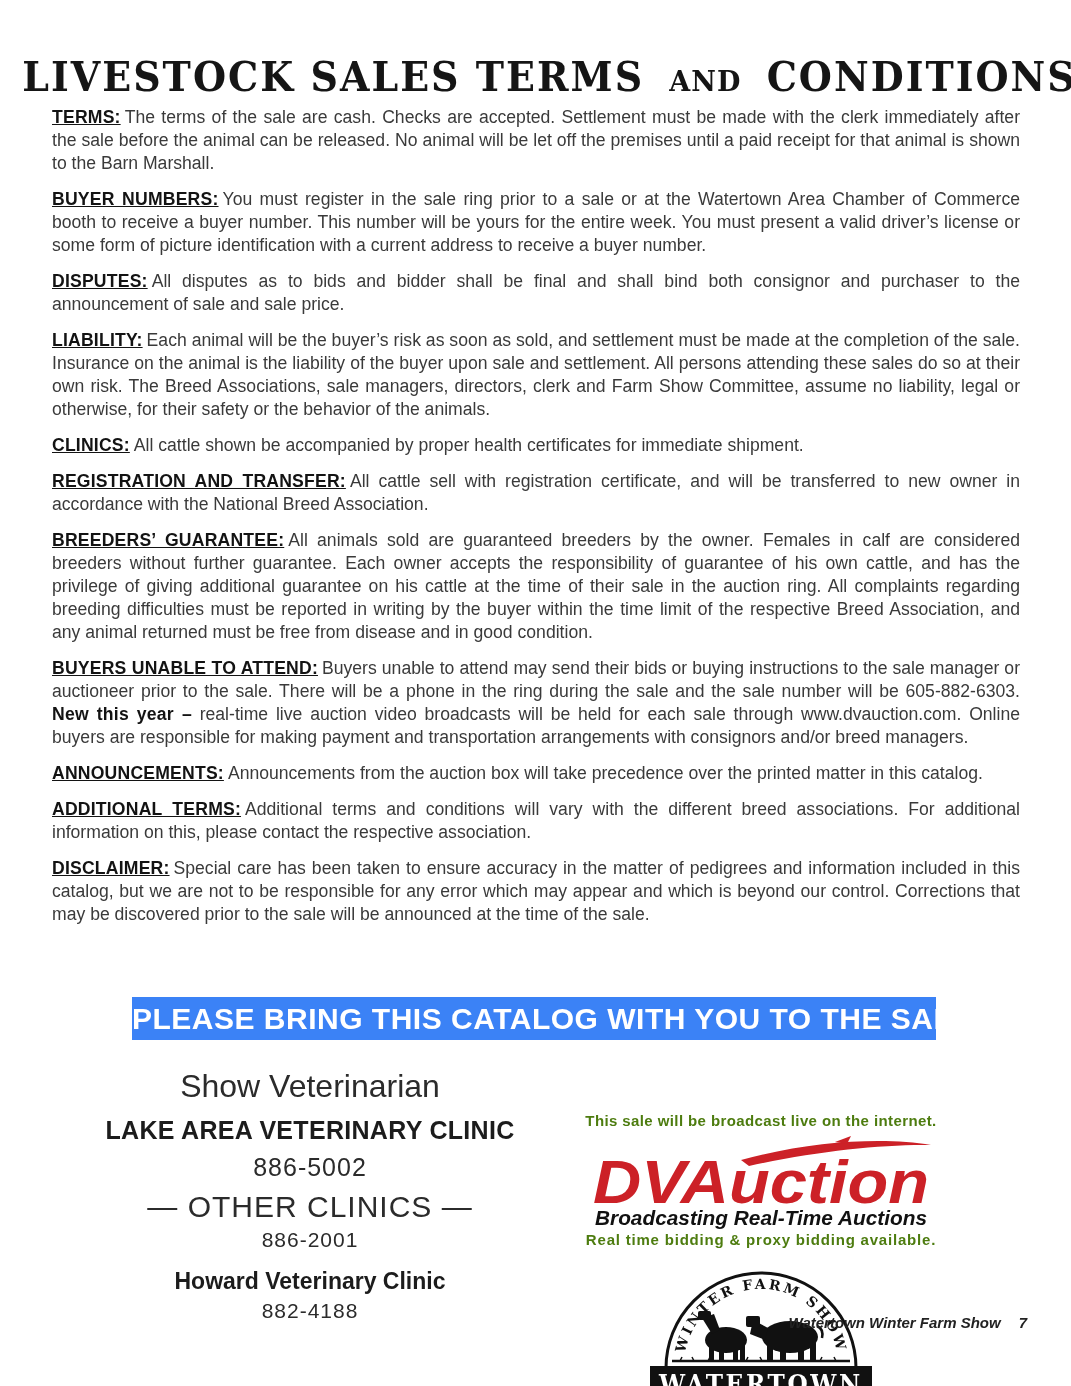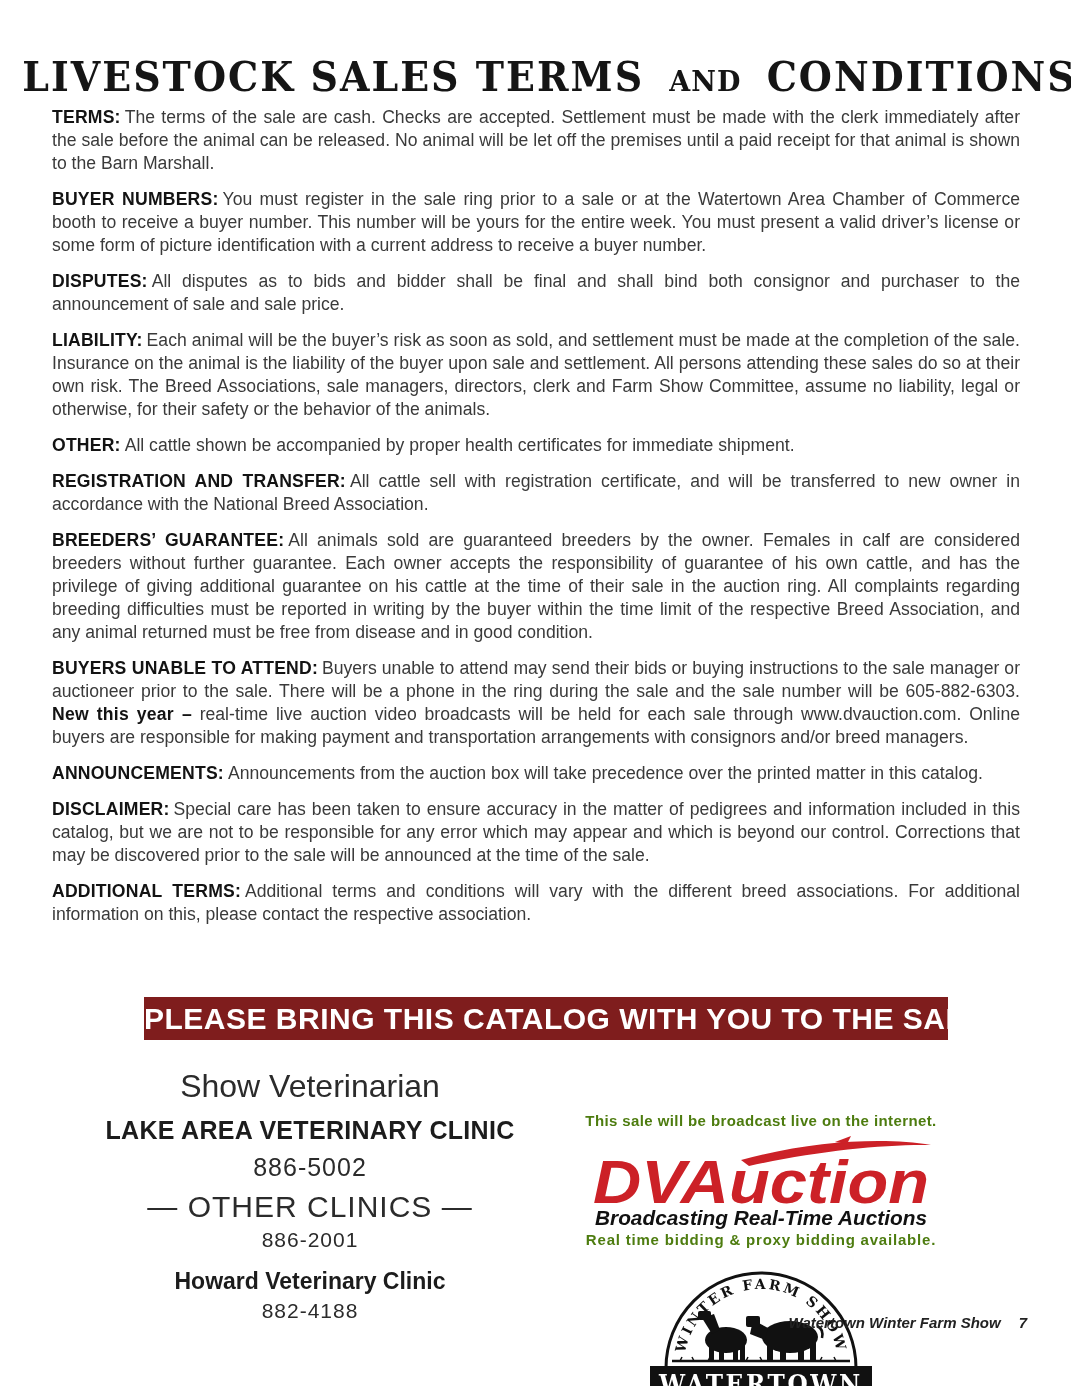--- a/index.html
+++ b/index.html
@@ -32,25 +32,25 @@
     position:absolute;left:52px;top:106px;width:968px;
   }
   .sec{
     margin:0 0 13px 0;
     font-size:17.6px;
     line-height:23px;
     text-align:justify;
     color:#3a3a3a;
   }
   .sec b{color:#131313;letter-spacing:0.2px;}
-  .sec b.lead{margin-right:4px;}
+  .sec b.lead{margin-right:4px;text-decoration:underline;}
   
   .bring-banner{
-    position:absolute;top:997px;left:144px;width:804px;height:43px;
-    background:#7f1d1d;color:#ffffff;
+    position:absolute;top:997px;left:132px;width:804px;height:43px;
+    background:#3b82f6;color:#ffffff;
     font-size:30px;font-weight:bold;letter-spacing:0.5px;
     text-align:center;line-height:43px;
     white-space:nowrap;
   }
   
   .vet-col{
     position:absolute;left:88px;top:1068px;width:444px;
     text-align:center;color:#2b2b2b;
   }
   .vet-heading{font-size:32px;font-weight:400;}
@@ -93,39 +93,39 @@
     <p class="sec">
       <b class="lead">BUYER NUMBERS:</b><span>You must register in the sale ring prior to a sale or at the Watertown Area Chamber of Commerce booth to receive a buyer number. This number will be yours for the entire week. You must present a valid driver’s license or some form of picture identification with a current address to receive a buyer number.</span>
     </p>
     <p class="sec">
       <b class="lead">DISPUTES:</b><span>All disputes as to bids and bidder shall be final and shall bind both consignor and purchaser to the announcement of sale and sale price.</span>
     </p>
     <p class="sec">
       <b class="lead">LIABILITY:</b><span>Each animal will be the buyer’s risk as soon as sold, and settlement must be made at the completion of the sale. Insurance on the animal is the liability of the buyer upon sale and settlement. All persons attending these sales do so at their own risk. The Breed Associations, sale managers, directors, clerk and Farm Show Committee, assume no liability, legal or otherwise, for their safety or the behavior of the animals.</span>
     </p>
     <p class="sec">
-      <b class="lead">OTHER:</b><span>All cattle shown be accompanied by proper health certificates for immediate shipment.</span>
+      <b class="lead">CLINICS:</b><span>All cattle shown be accompanied by proper health certificates for immediate shipment.</span>
     </p>
     <p class="sec">
       <b class="lead">REGISTRATION AND TRANSFER:</b><span>All cattle sell with registration certificate, and will be transferred to new owner in accordance with the National Breed Association.</span>
     </p>
     <p class="sec">
       <b class="lead">BREEDERS’ GUARANTEE:</b><span>All animals sold are guaranteed breeders by the owner. Females in calf are considered breeders without further guarantee. Each owner accepts the responsibility of guarantee of his own cattle, and has the privilege of giving additional guarantee on his cattle at the time of their sale in the auction ring. All complaints regarding breeding difficulties must be reported in writing by the buyer within the time limit of the respective Breed Association, and any animal returned must be free from disease and in good condition.</span>
     </p>
     <p class="sec">
       <b class="lead">BUYERS UNABLE TO ATTEND:</b><span>Buyers unable to attend may send their bids or buying instructions to the sale manager or auctioneer prior to the sale. There will be a phone in the ring during the sale and the sale number will be 605-882-6303. </span><b>New this year –</b><span> real-time live auction video broadcasts will be held for each sale through www.dvauction.com. Online buyers are responsible for making payment and transportation arrangements with consignors and/or breed managers.</span>
     </p>
     <p class="sec">
       <b class="lead">ANNOUNCEMENTS:</b><span>Announcements from the auction box will take precedence over the printed matter in this catalog.</span>
     </p>
     <p class="sec">
-      <b class="lead">DISCLAIMER:</b><span>Special care has been taken to ensure accuracy in the matter of pedigrees and information included in this catalog, but we are not to be responsible for any error which may appear and which is beyond our control. Corrections that may be discovered prior to the sale will be announced at the time of the sale.</span>
+      <b class="lead">ADDITIONAL TERMS:</b><span>Additional terms and conditions will vary with the different breed associations. For additional information on this, please contact the respective association.</span>
     </p>
     <p class="sec">
-      <b class="lead">ADDITIONAL TERMS:</b><span>Additional terms and conditions will vary with the different breed associations. For additional information on this, please contact the respective association.</span>
+      <b class="lead">DISCLAIMER:</b><span>Special care has been taken to ensure accuracy in the matter of pedigrees and information included in this catalog, but we are not to be responsible for any error which may appear and which is beyond our control. Corrections that may be discovered prior to the sale will be announced at the time of the sale.</span>
     </p>
   </div>
 
   <div class="bring-banner">PLEASE BRING THIS CATALOG WITH YOU TO THE SALE.</div>
 
   <div class="vet-col">
     <div class="vet-heading">Show Veterinarian</div>
     <div class="vet-clinic-main">LAKE AREA VETERINARY CLINIC</div>
     <div class="vet-phone-main">886-5002</div>
     <div class="other-clinics">— OTHER CLINICS —</div>

